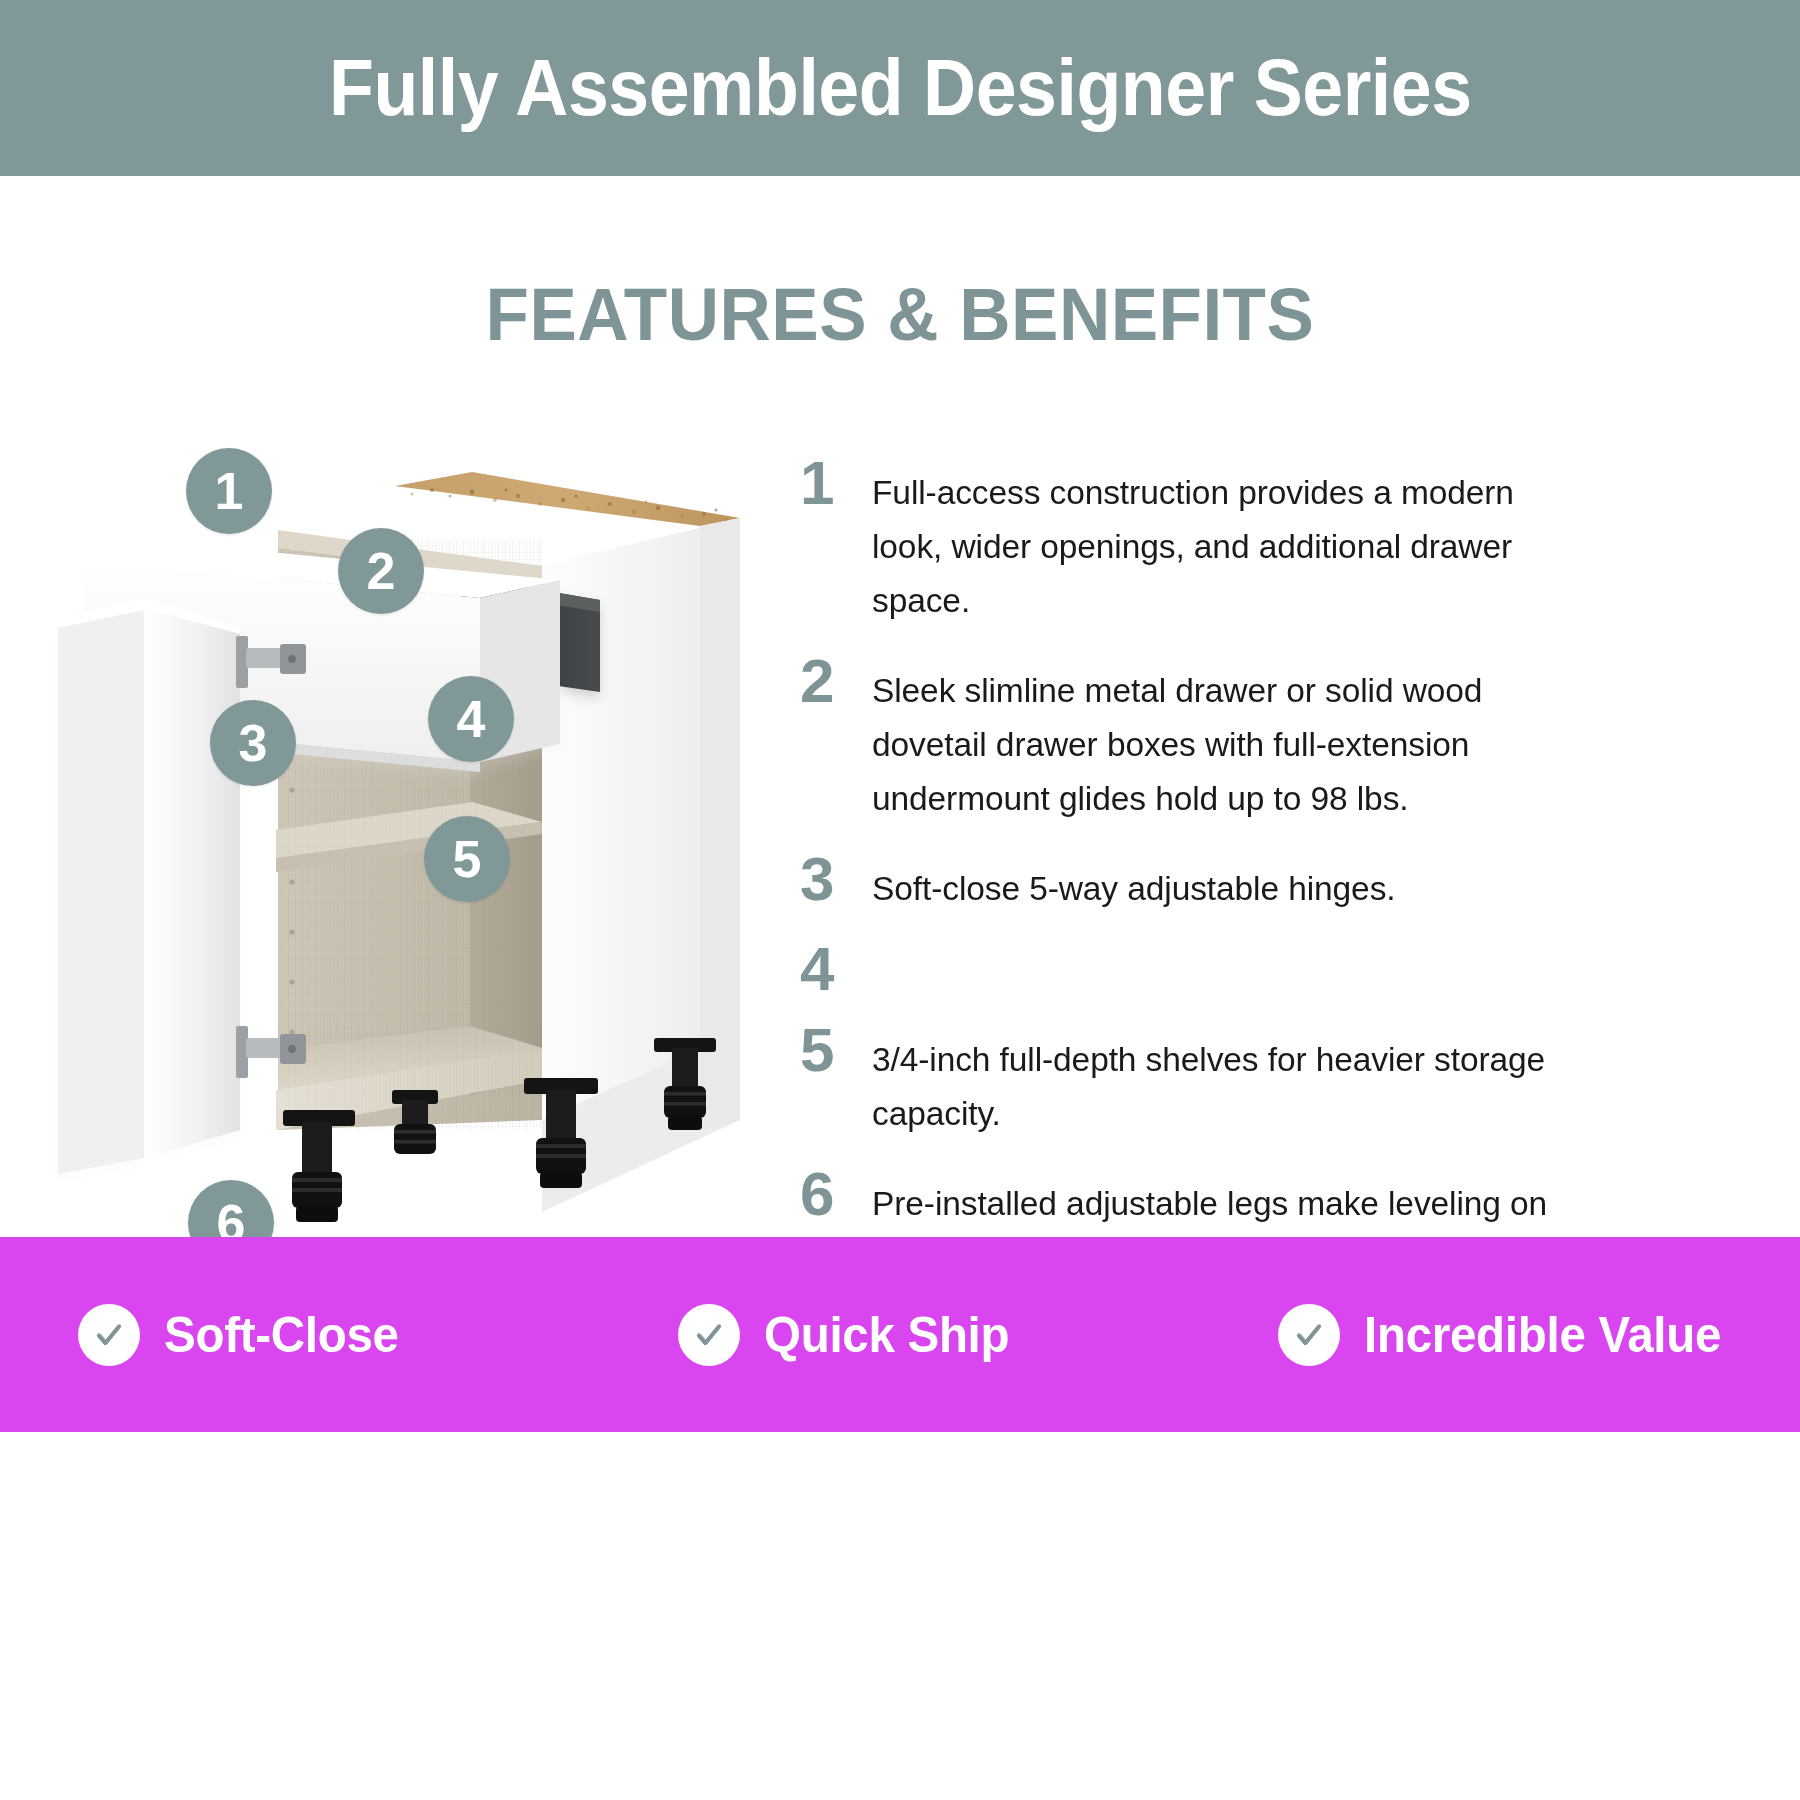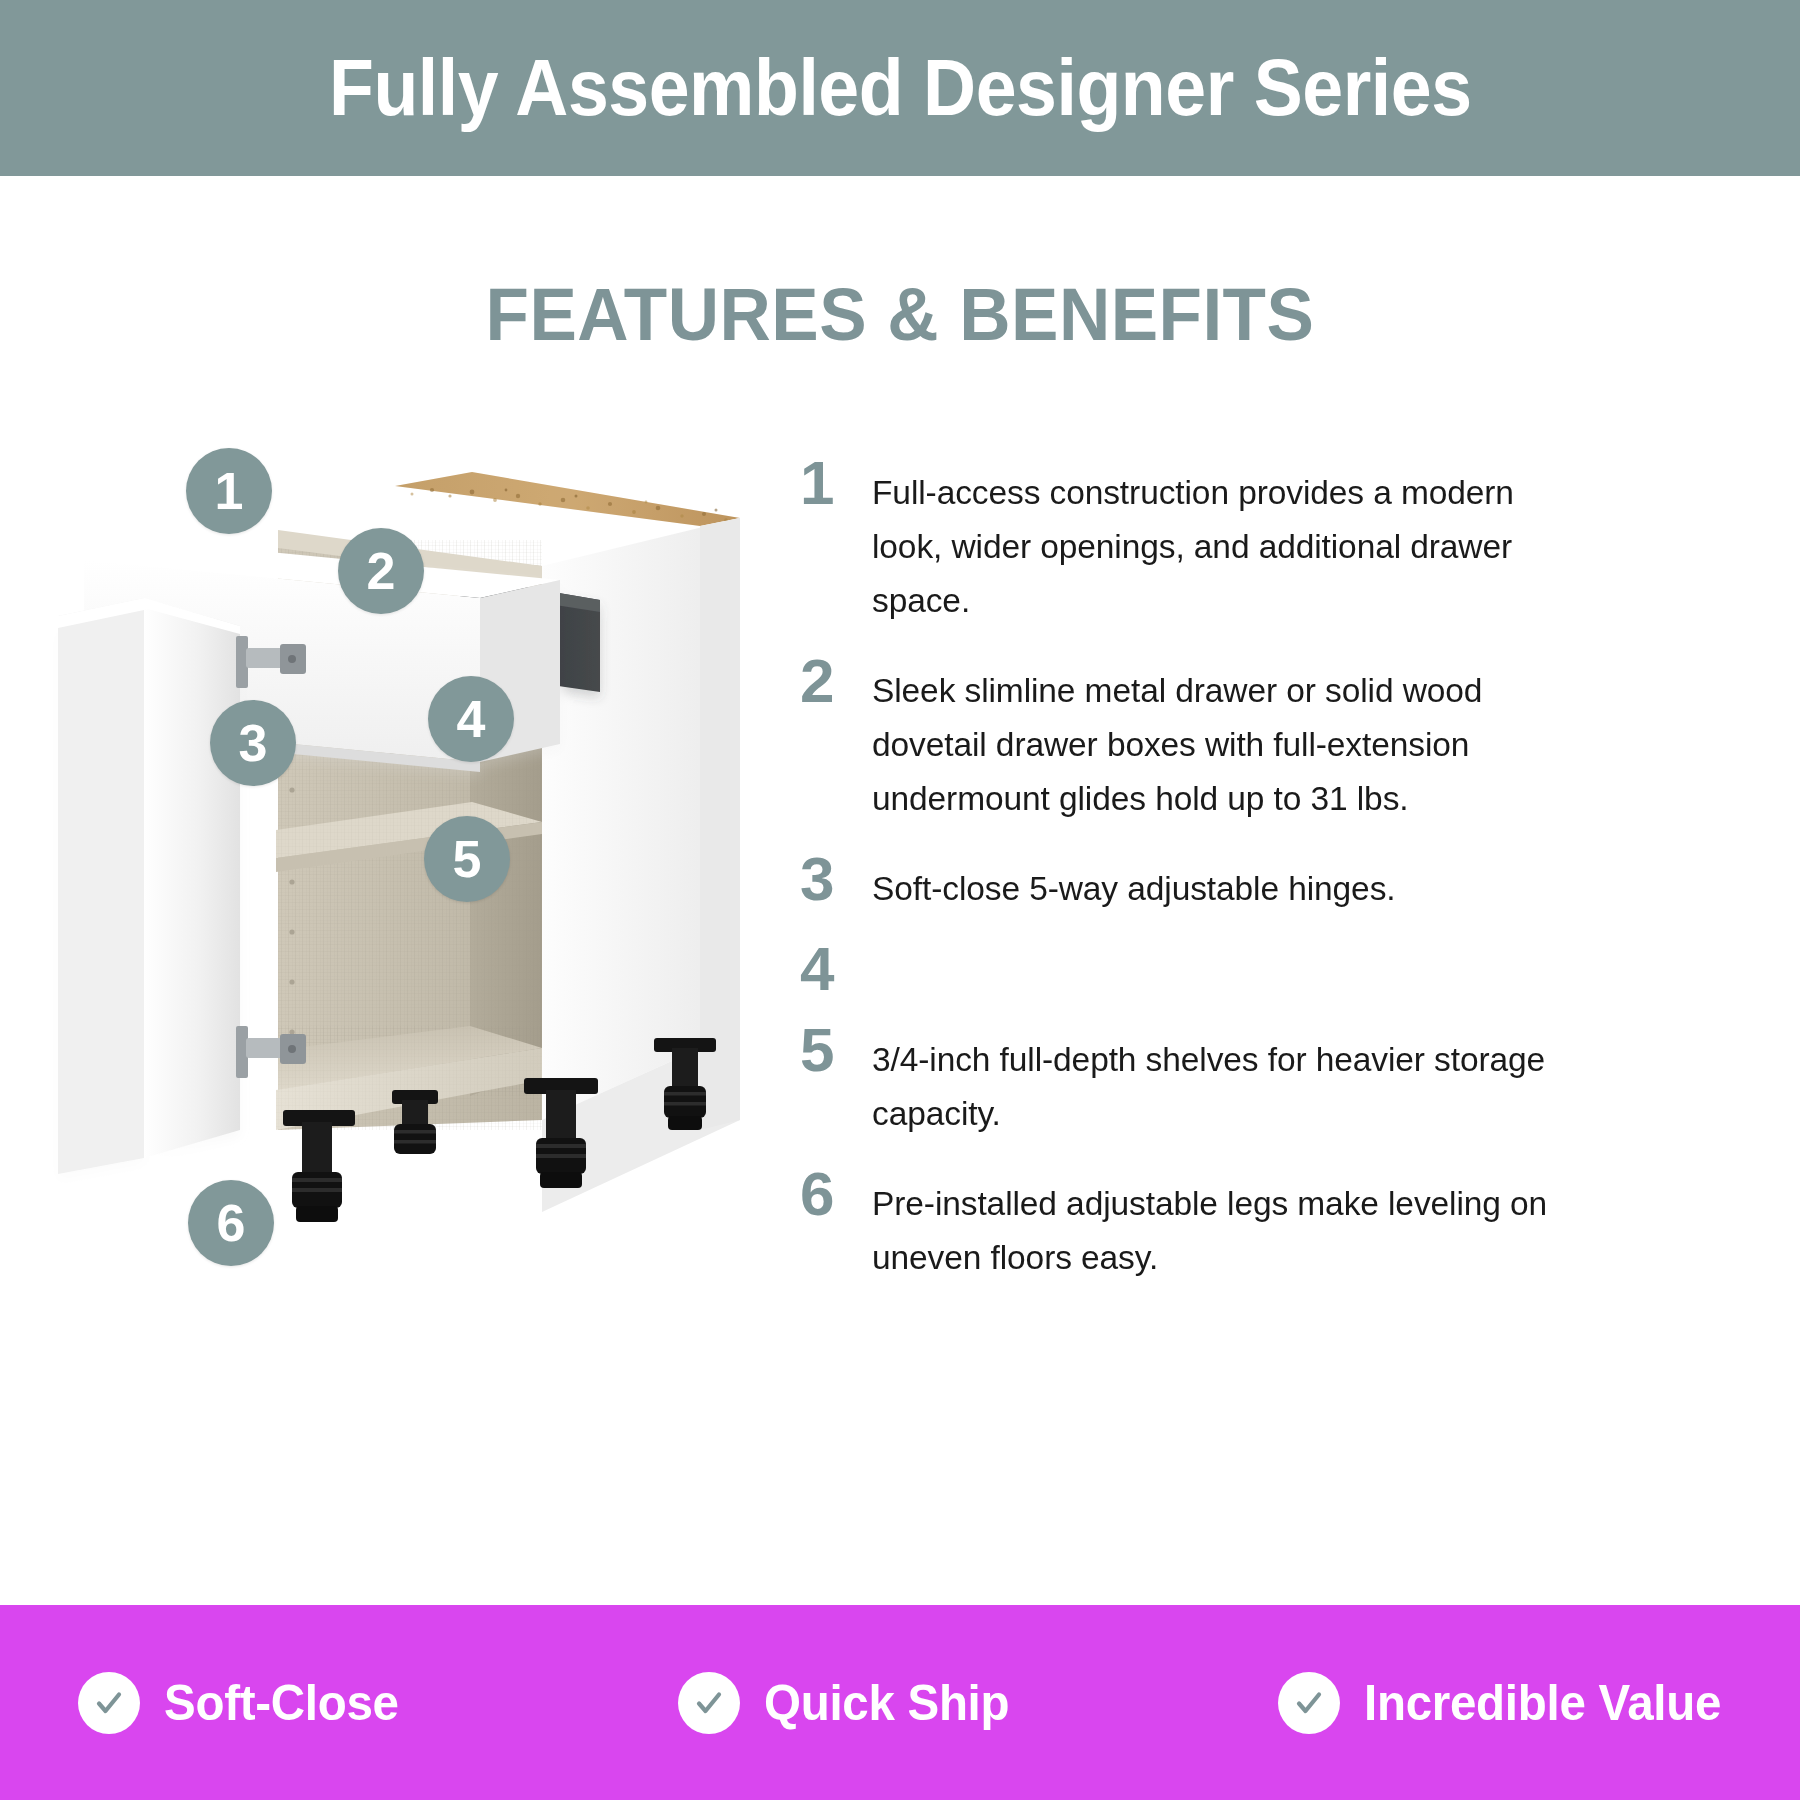--- a/index.html
+++ b/index.html
@@ -3,21 +3,21 @@
 <meta charset="utf-8">
 <style>
   html,body{margin:0;padding:0;}
   body{
     width:1800px;height:1800px;
     background:#ffffff;
     font-family:"Liberation Sans", sans-serif;
     overflow:hidden;
     position:relative;
   }
-  .page{position:relative;width:1800px;height:1800px;background:#fff;}
+  .page{position:relative;width:1800px;height:1432px;background:#fff;}
 
   
   .header-band{
     position:absolute;left:0;top:0;width:1800px;height:176px;
     background:#819899;
     display:flex;align-items:center;justify-content:center;
   }
   .header-title{
     color:#ffffff;
     font-family:"Liberation Sans Narrow","Liberation Sans",sans-serif;
@@ -352,21 +352,21 @@
 
   <div class="features">
 
     <div class="feat">
       <div class="feat-num">1</div>
       <div class="feat-text">Full-access construction provides a modern look, wider openings, and additional drawer space.</div>
     </div>
 
     <div class="feat">
       <div class="feat-num">2</div>
-      <div class="feat-text">Sleek slimline metal drawer or solid wood dovetail drawer boxes with full-extension undermount glides hold up to 31 lbs.</div>
+      <div class="feat-text">Sleek slimline metal drawer or solid wood dovetail drawer boxes with full-extension undermount glides hold up to 98 lbs.</div>
     </div>
 
     <div class="feat">
       <div class="feat-num">3</div>
       <div class="feat-text">Soft-close 5-way adjustable hinges.</div>
     </div>
 
     <div class="feat">
       <div class="feat-num">4</div>
     </div>

